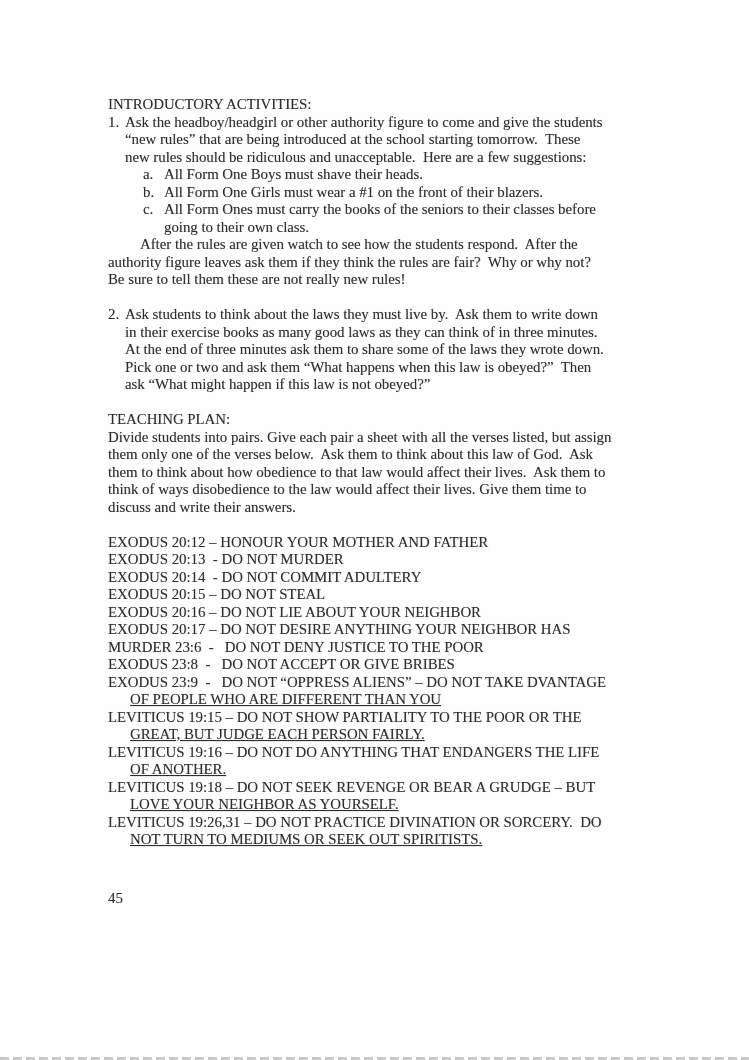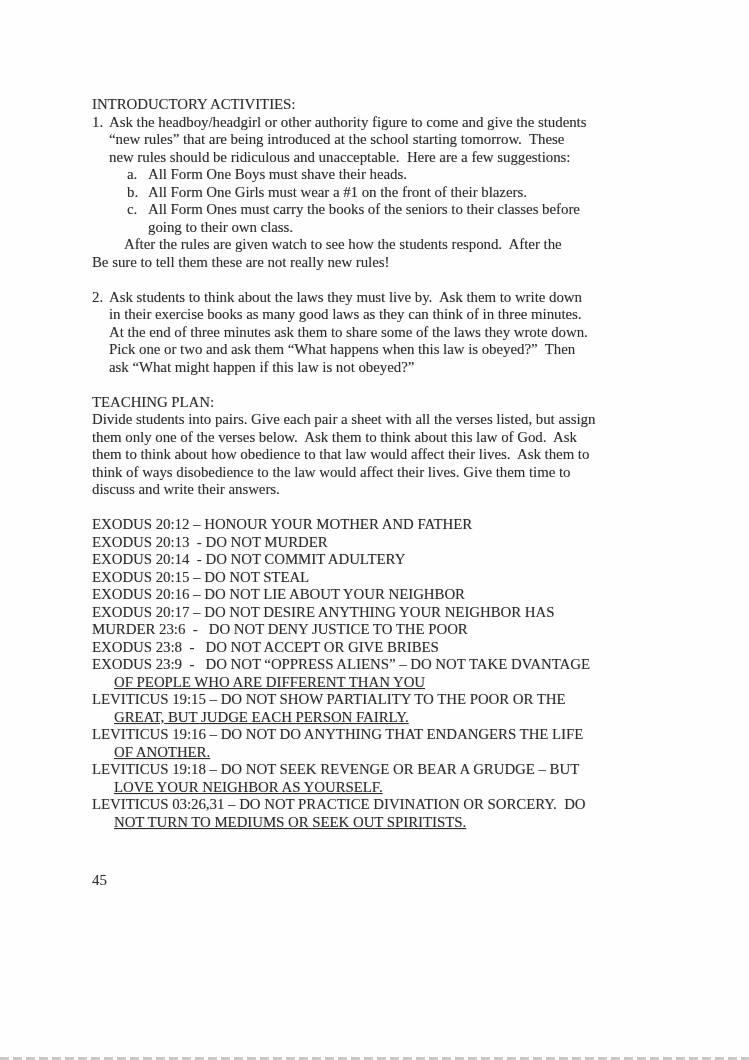--- a/index.html
+++ b/index.html
@@ -8,21 +8,21 @@
     width: 749px;
     height: 1060px;
     background: #fefefe;
     font-family: "Liberation Serif", "DejaVu Serif", serif;
     color: #2e2e2e;
     overflow: hidden;
     text-shadow: 0.3px 0.3px 0.7px rgba(40,40,40,0.35);
   }
   .content {
     position: absolute;
-    left: 92px;
+    left: 108px;
     top: 96px;
     width: 600px;
     font-size: 14.8px;
     line-height: 17.5px;
   }
   .ln { white-space: pre; }
   .heading { white-space: pre; }
   .numitem { position: relative; padding-left: 17px; }
   .numitem .num { position: absolute; left: 0; top: 0; white-space: pre; }
   .sublist { margin-left: 35px; }
@@ -73,20 +73,21 @@
       </div>
       <div class="subitem">
         <span class="sublabel">c.</span>
         <div class="ln">All Form Ones must carry the books of the seniors to their classes before</div>
         <div class="ln">going to their own class.</div>
       </div>
     </div>
 
     <div class="followup">
       <div class="ln indent-first">After the rules are given watch to see how the students respond.  After the</div>
+      <div class="ln">authority figure leaves ask them if they think the rules are fair?  Why or why not?</div>
       <div class="ln underline-note">Be sure to tell them these are not really new rules!</div>
     </div>
 
     <div class="numitem gap-above">
       <span class="num">2.</span>
       <div class="ln">Ask students to think about the laws they must live by.  Ask them to write down</div>
       <div class="ln">in their exercise books as many good laws as they can think of in three minutes.</div>
       <div class="ln">At the end of three minutes ask them to share some of the laws they wrote down.</div>
       <div class="ln">Pick one or two and ask them “What happens when this law is obeyed?”  Then</div>
       <div class="ln">ask “What might happen if this law is not obeyed?”</div>
@@ -136,21 +137,21 @@
       </div>
       <div class="verse">
         <div class="ln">LEVITICUS 19:16 – DO NOT DO ANYTHING THAT ENDANGERS THE LIFE</div>
         <div class="ln cont">OF ANOTHER.</div>
       </div>
       <div class="verse">
         <div class="ln">LEVITICUS 19:18 – DO NOT SEEK REVENGE OR BEAR A GRUDGE – BUT</div>
         <div class="ln cont">LOVE YOUR NEIGHBOR AS YOURSELF.</div>
       </div>
       <div class="verse">
-        <div class="ln">LEVITICUS 03:26,31 – DO NOT PRACTICE DIVINATION OR SORCERY.  DO</div>
+        <div class="ln">LEVITICUS 19:26,31 – DO NOT PRACTICE DIVINATION OR SORCERY.  DO</div>
         <div class="ln cont">NOT TURN TO MEDIUMS OR SEEK OUT SPIRITISTS.</div>
       </div>
     </div>
 
     <div class="page-number-row">45</div>
 
   </div>
 
   <div class="scan-edge"></div>
 </div>

